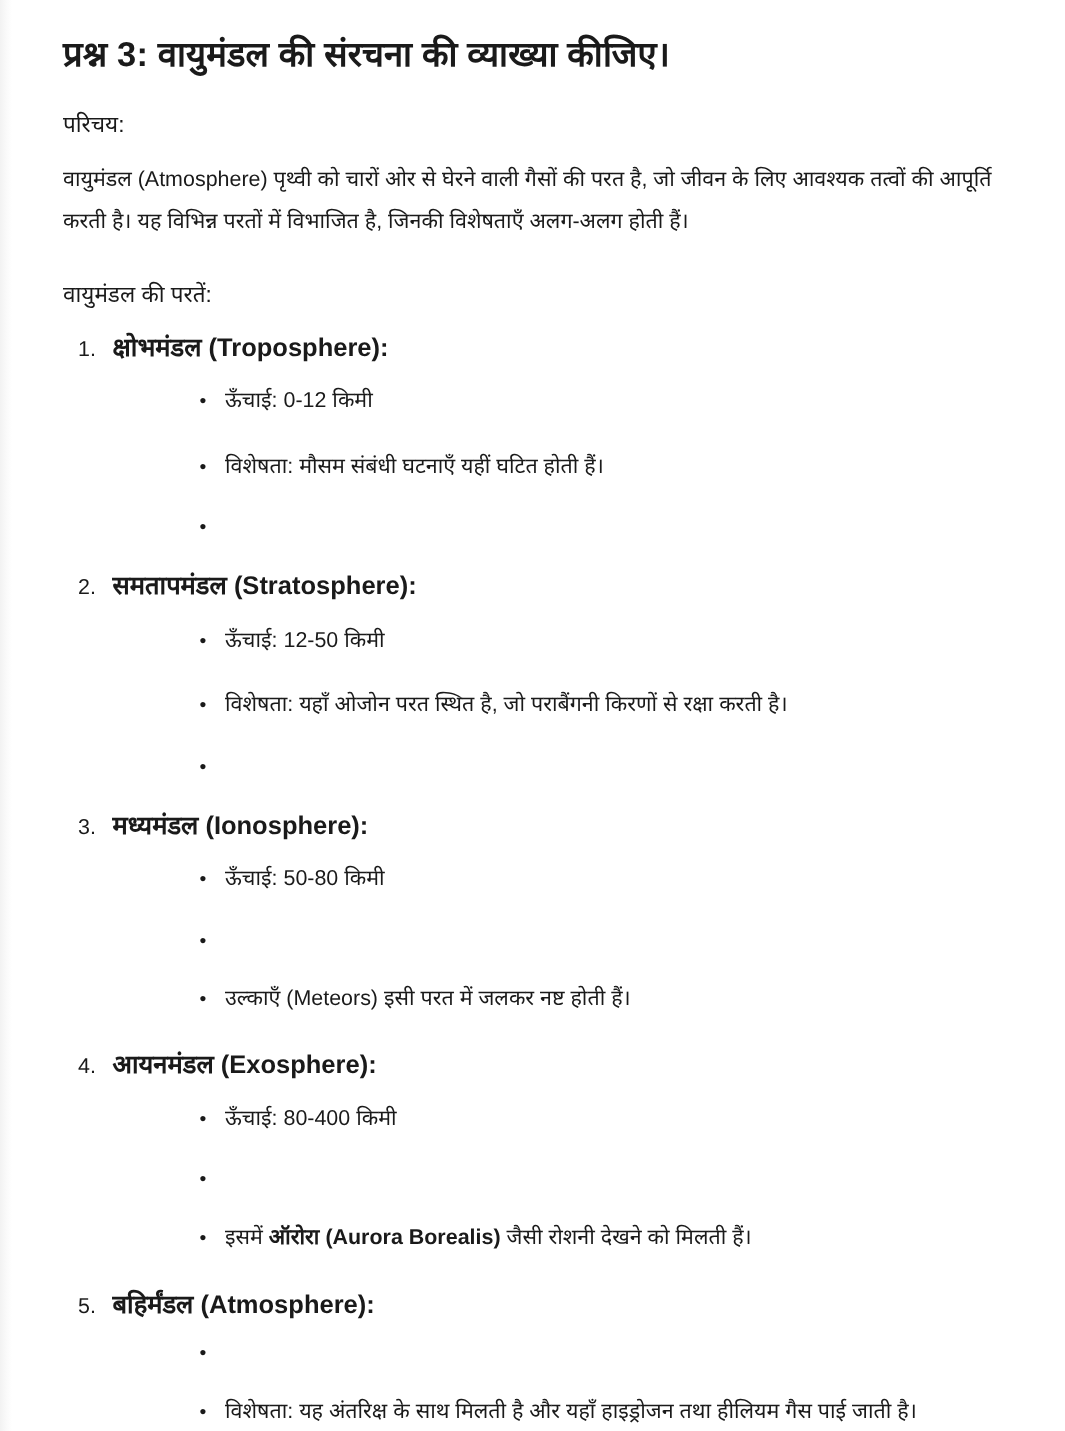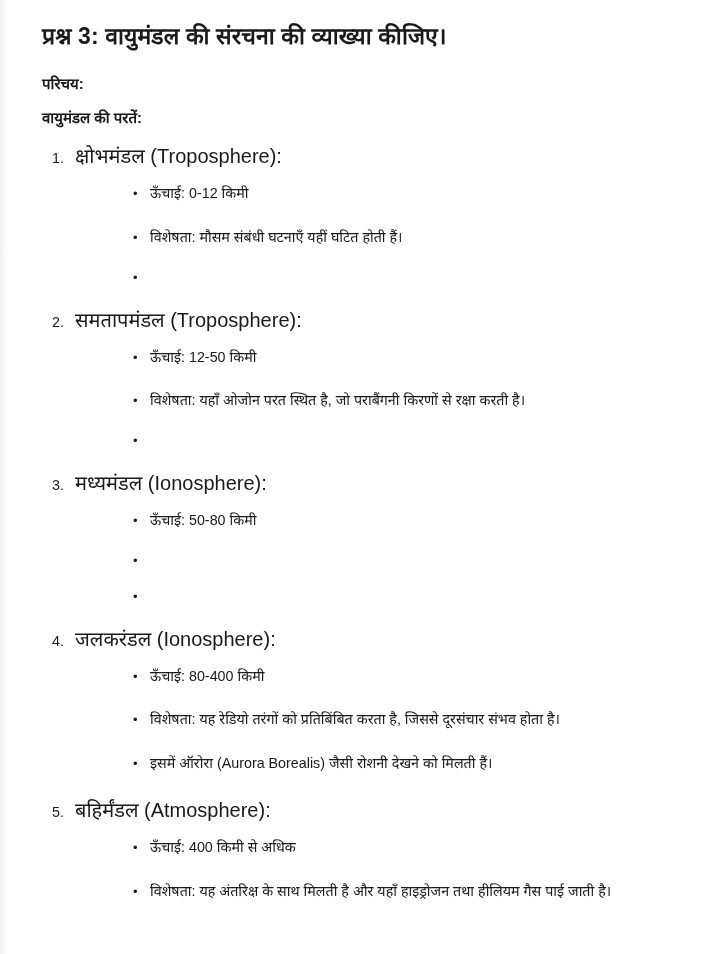--- a/index.html
+++ b/index.html
@@ -34,36 +34,36 @@
   .q-title {
     font-size: 23px;
     font-weight: bold;
     line-height: 1.3;
     margin: 0 0 22px 0;
     letter-spacing: 0.1px;
   }
 
   .section-heading {
     font-size: 15px;
-    font-weight: bold;
+    font-weight: normal;
     margin: 0 0 13px 0;
     line-height: 1.35;
   }
 
   .para {
     font-size: 14.3px;
     line-height: 1.95;
     margin: 0 0 22px 0;
     max-width: 632px;
     text-align: left;
   }
 
   .layers-heading {
     font-size: 15px;
-    font-weight: bold;
+    font-weight: normal;
     margin: 0 0 16px 0;
   }
 
   ol.layer-list {
     list-style: none;
     margin: 0;
     padding: 0;
   }
   ol.layer-list > li.layer-item {
     margin: 0 0 10px 0;
@@ -74,22 +74,22 @@
     align-items: baseline;
     margin: 0 0 14px 10px;
   }
   .layer-number {
     font-size: 14.3px;
     font-weight: normal;
     width: 23px;
     flex: 0 0 23px;
   }
   .layer-title {
-    font-size: 20px;
-    font-weight: normal;
+    font-size: 17px;
+    font-weight: bold;
     line-height: 1.3;
     text-align: right;
   }
 
   ul.detail-list {
     list-style: none;
     margin: 0 0 0 0;
     padding: 0;
   }
   ul.detail-list > li.detail-item {
@@ -102,34 +102,35 @@
     flex: 0 0 17px;
     font-size: 13px;
     line-height: 1;
     color: #1a1a1a;
   }
   .detail-text {
     font-size: 14.3px;
     line-height: 1.45;
   }
   .detail-text b {
-    font-weight: normal;
+    font-weight: bold;
   }
 </style>
 </head>
 <body>
 
 <div class="left-edge-band"></div>
 
 <div class="page">
 
   <h1 class="q-title">प्रश्न 3: वायुमंडल की संरचना की व्याख्या कीजिए।</h1>
 
   <h2 class="section-heading">परिचय:</h2>
 
+  <p class="para">वायुमंडल (Atmosphere) पृथ्वी को चारों ओर से घेरने वाली गैसों की परत है, जो जीवन के लिए आवश्यक तत्वों की आपूर्ति करती है। यह विभिन्न परतों में विभाजित है, जिनकी विशेषताएँ अलग-अलग होती हैं।</p>
 
   <h2 class="layers-heading">वायुमंडल की परतें:</h2>
 
   <ol class="layer-list" id="layers-list">
       <li class="layer-item">
         <div class="layer-title-row">
           <span class="layer-number">1.</span>
           <span class="layer-title">क्षोभमंडल (Troposphere):</span>
         </div>
         <ul class="detail-list">
@@ -142,21 +143,21 @@
             <span class="detail-text">विशेषता: मौसम संबंधी घटनाएँ यहीं घटित होती हैं।</span>
           </li>
           <li class="detail-item">
             <span class="bullet-dot">•</span>
           </li>
         </ul>
       </li>
       <li class="layer-item">
         <div class="layer-title-row">
           <span class="layer-number">2.</span>
-          <span class="layer-title">समतापमंडल (Troposphere):</span>
+          <span class="layer-title">समतापमंडल (Stratosphere):</span>
         </div>
         <ul class="detail-list">
           <li class="detail-item">
             <span class="bullet-dot">•</span>
             <span class="detail-text">ऊँचाई: 12-50 किमी</span>
           </li>
           <li class="detail-item">
             <span class="bullet-dot">•</span>
             <span class="detail-text">विशेषता: यहाँ ओजोन परत स्थित है, जो पराबैंगनी किरणों से रक्षा करती है।</span>
           </li>
@@ -173,52 +174,51 @@
         <ul class="detail-list">
           <li class="detail-item">
             <span class="bullet-dot">•</span>
             <span class="detail-text">ऊँचाई: 50-80 किमी</span>
           </li>
           <li class="detail-item">
             <span class="bullet-dot">•</span>
           </li>
           <li class="detail-item">
             <span class="bullet-dot">•</span>
+            <span class="detail-text">उल्काएँ (Meteors) इसी परत में जलकर नष्ट होती हैं।</span>
           </li>
         </ul>
       </li>
       <li class="layer-item">
         <div class="layer-title-row">
           <span class="layer-number">4.</span>
-          <span class="layer-title">जलकरंडल (Ionosphere):</span>
+          <span class="layer-title">आयनमंडल (Exosphere):</span>
         </div>
         <ul class="detail-list">
           <li class="detail-item">
             <span class="bullet-dot">•</span>
             <span class="detail-text">ऊँचाई: 80-400 किमी</span>
           </li>
           <li class="detail-item">
             <span class="bullet-dot">•</span>
-            <span class="detail-text">विशेषता: यह रेडियो तरंगों को प्रतिबिंबित करता है, जिससे दूरसंचार संभव होता है।</span>
           </li>
           <li class="detail-item">
             <span class="bullet-dot">•</span>
             <span class="detail-text"><span>इसमें </span><b>ऑरोरा (Aurora Borealis)</b><span> जैसी रोशनी देखने को मिलती हैं।</span></span>
           </li>
         </ul>
       </li>
       <li class="layer-item">
         <div class="layer-title-row">
           <span class="layer-number">5.</span>
           <span class="layer-title">बहिर्मंडल (Atmosphere):</span>
         </div>
         <ul class="detail-list">
           <li class="detail-item">
             <span class="bullet-dot">•</span>
-            <span class="detail-text">ऊँचाई: 400 किमी से अधिक</span>
           </li>
           <li class="detail-item">
             <span class="bullet-dot">•</span>
             <span class="detail-text">विशेषता: यह अंतरिक्ष के साथ मिलती है और यहाँ हाइड्रोजन तथा हीलियम गैस पाई जाती है।</span>
           </li>
         </ul>
       </li>
     </ol>
 
 </div>

